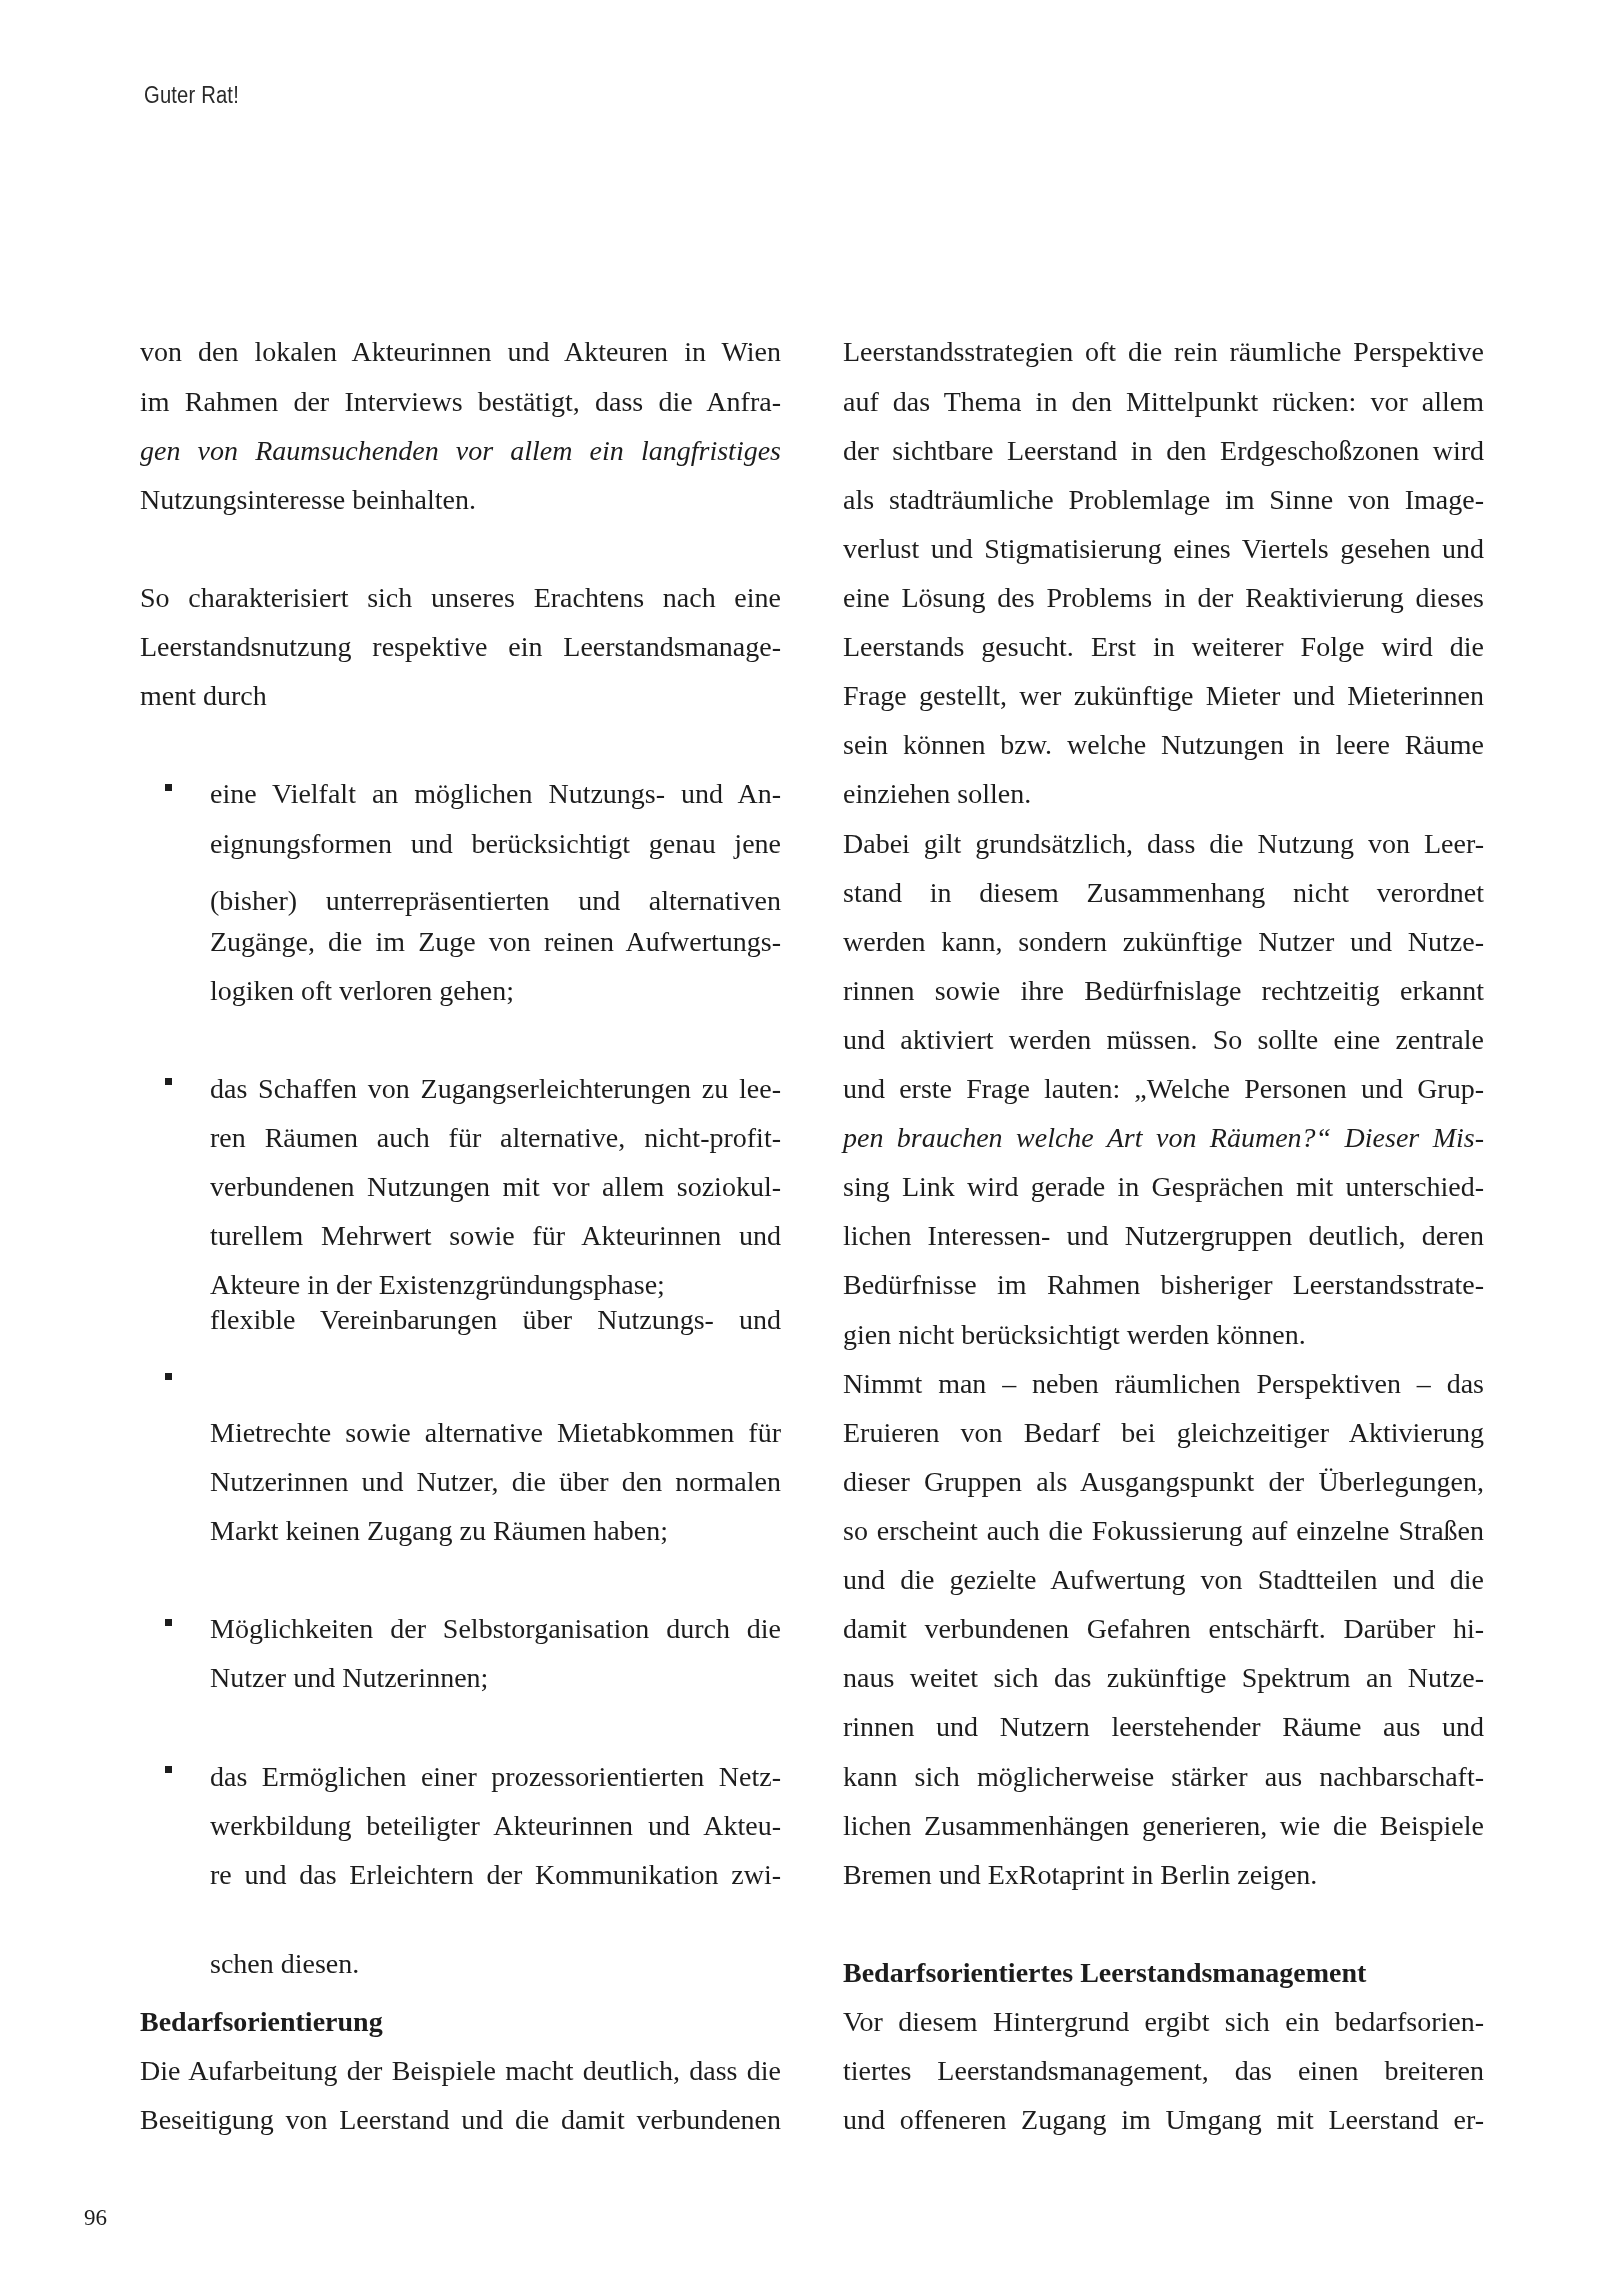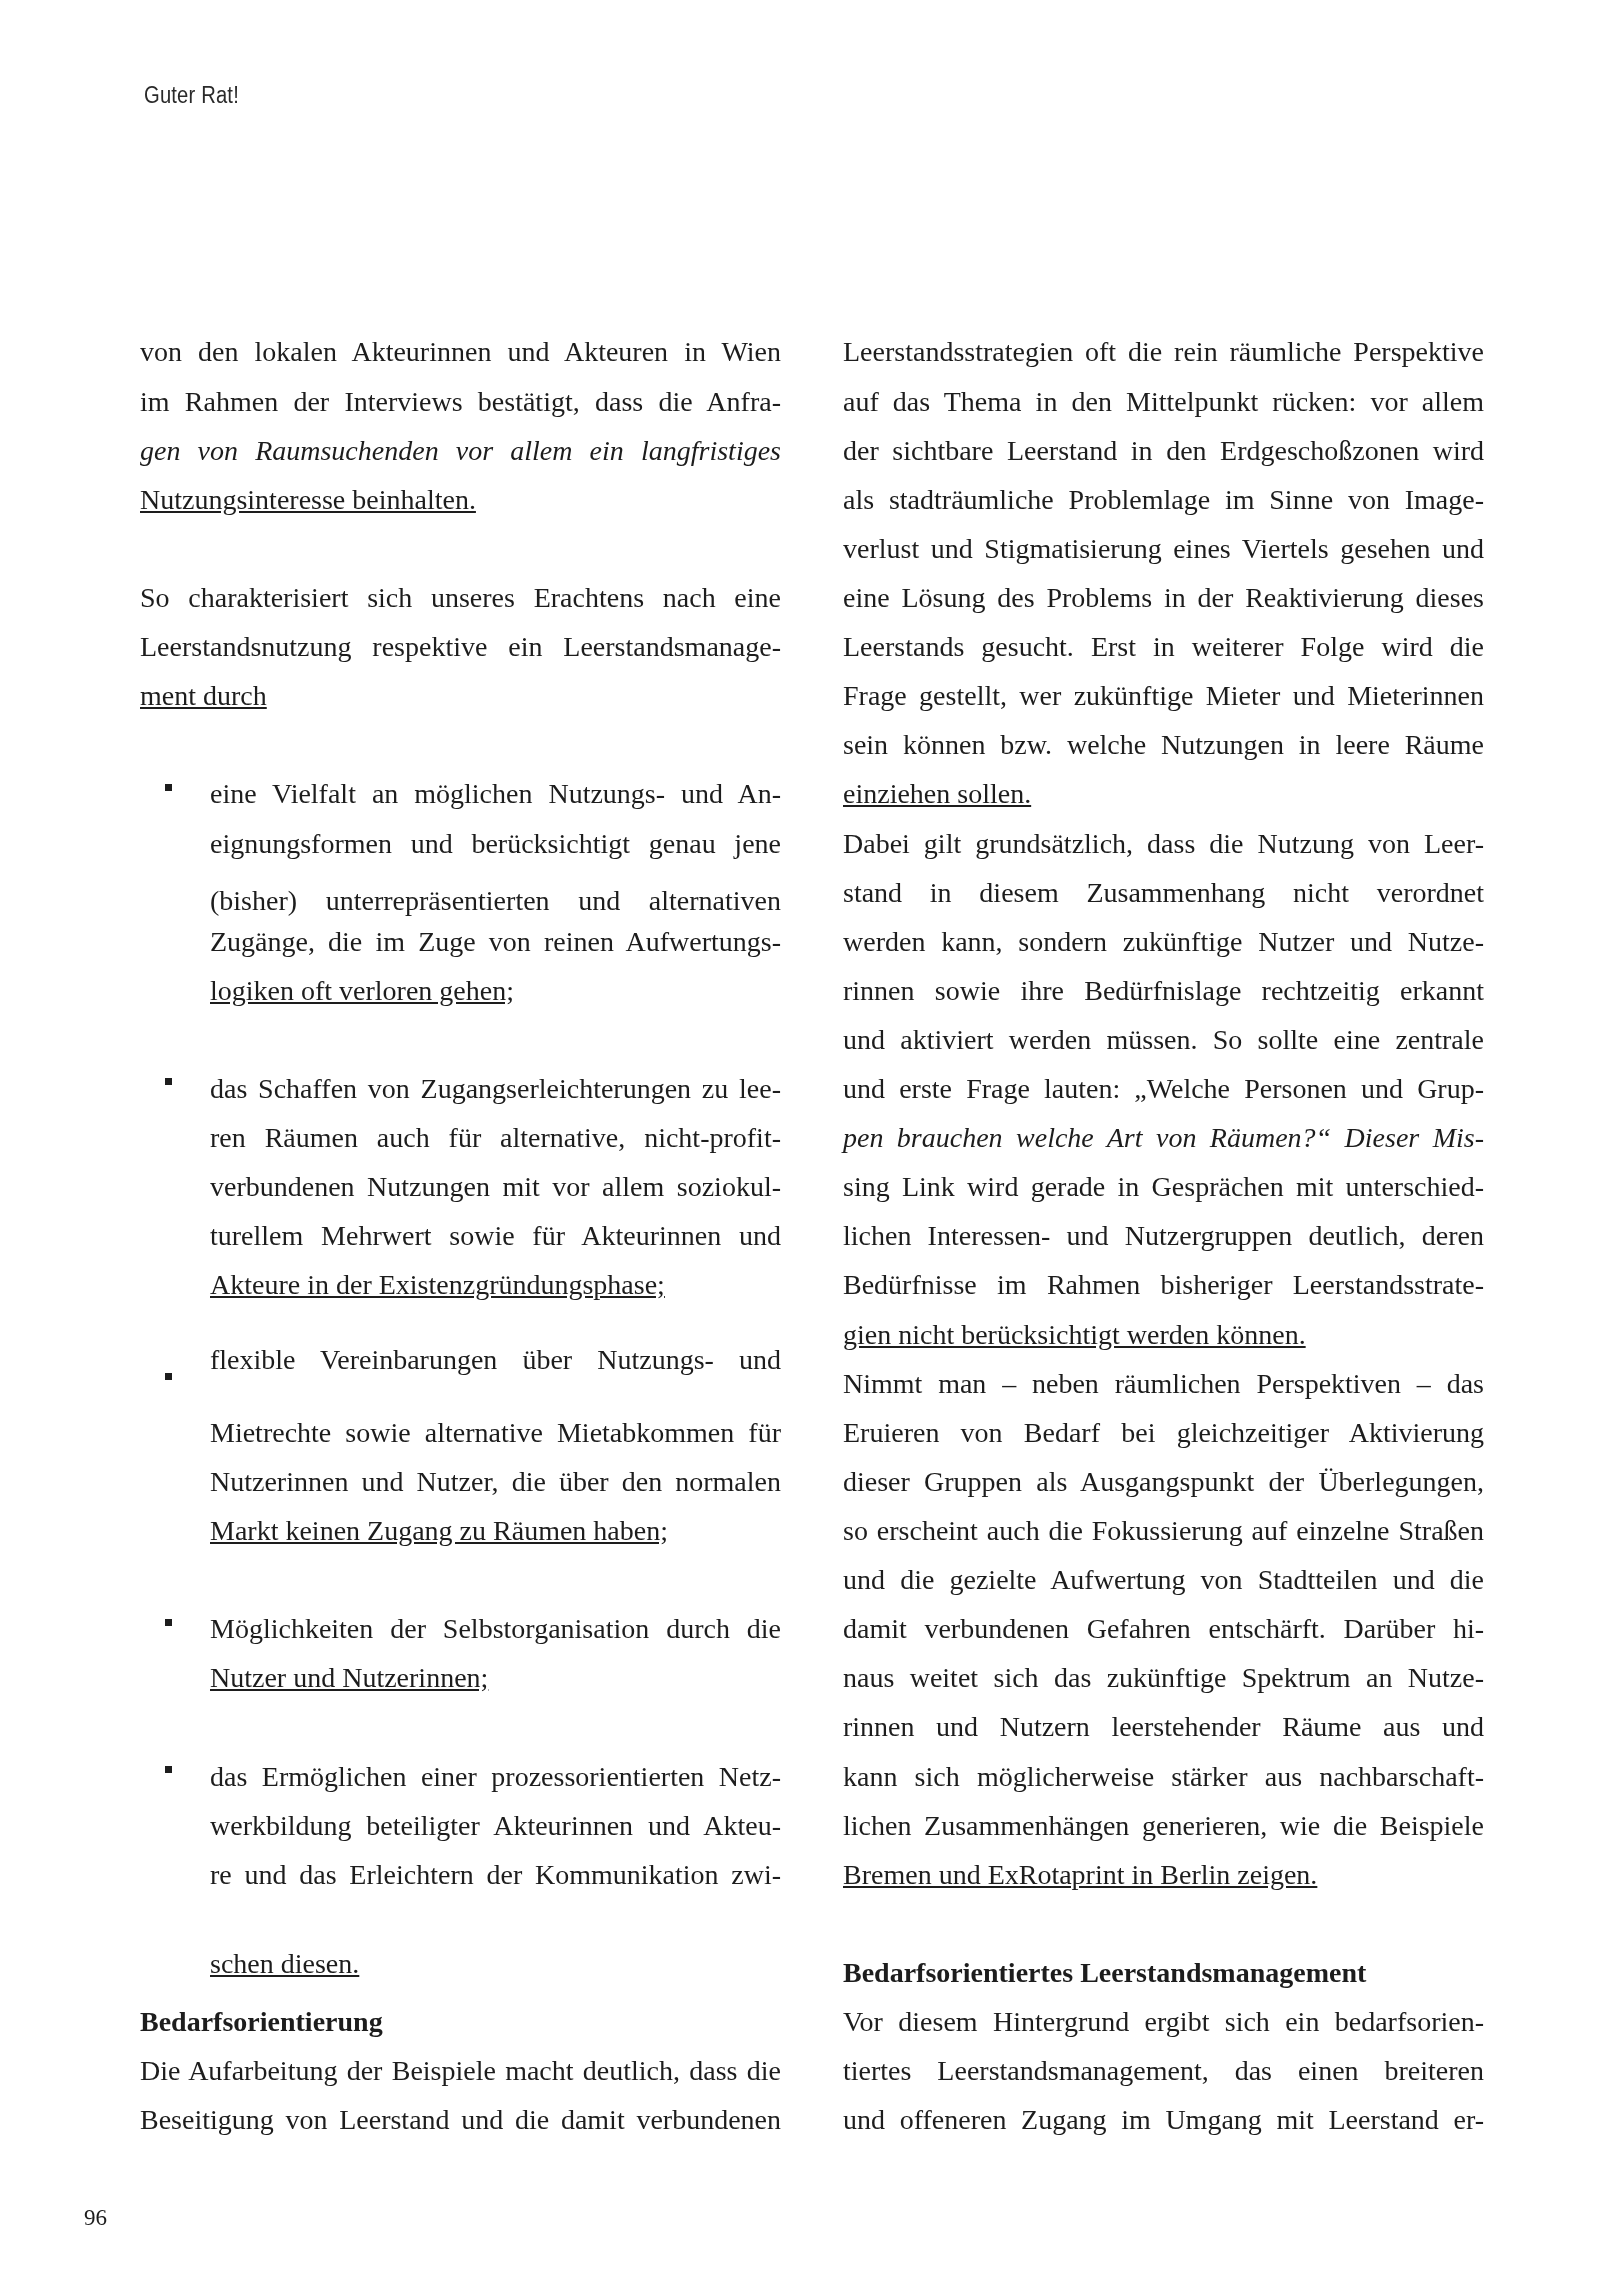--- a/index.html
+++ b/index.html
@@ -14,21 +14,21 @@
   .col-left { left: 140px; width: 641px; }
   .col-right { left: 843px; width: 641px; }
   .line {
     position: absolute; left: 0; width: 100%;
     font-family: "Liberation Serif", "DejaVu Serif", serif;
     font-size: 28px; color: #1d1d1d;
     height: 36px; line-height: 36px;
     white-space: nowrap; overflow: visible;
     text-align: justify; text-align-last: justify;
   }
-  .line.last { text-align: left; text-align-last: left; text-decoration: underline; }
+  .line.last { text-align: left; text-align-last: left; }
   .line.indent { left: 70px; width: 571px; }
   .line.bold { font-weight: bold; text-align-last: left; text-align: left; }
   .bullet {
     position: absolute; left: 25px; width: 6.5px; height: 7.3px; background: #1d1d1d;
   }
   .page-number {
     position: absolute; left: 84px; top: 2205px;
     font-family: "Liberation Serif", "DejaVu Serif", serif;
     font-size: 23px; color: #1d1d1d;
   }
@@ -57,21 +57,21 @@
   <div class="line indent last" style="top: 973px;">logiken oft verloren gehen;</div>
 
   <div class="bullet" style="top: 1078px;"></div>
   <div class="line indent" style="top: 1071px;">das Schaffen von Zugangserleichterungen zu lee-</div>
   <div class="line indent" style="top: 1120px;">ren Räumen auch für alternative, nicht-profit-</div>
   <div class="line indent" style="top: 1169px;">verbundenen Nutzungen mit vor allem soziokul-</div>
   <div class="line indent" style="top: 1218px;">turellem Mehrwert sowie für Akteurinnen und</div>
   <div class="line indent last" style="top: 1267px;">Akteure in der Existenzgründungsphase;</div>
 
   <div class="bullet" style="top: 1373px;"></div>
-  <div class="line indent" style="top: 1342px;">flexible Vereinbarungen über Nutzungs- und</div>
+  <div class="line indent" style="top: 1302px;">flexible Vereinbarungen über Nutzungs- und</div>
   <div class="line indent" style="top: 1415px;">Mietrechte sowie alternative Mietabkommen für</div>
   <div class="line indent" style="top: 1464px;">Nutzerinnen und Nutzer, die über den normalen</div>
   <div class="line indent last" style="top: 1513px;">Markt keinen Zugang zu Räumen haben;</div>
 
   <div class="bullet" style="top: 1619px;"></div>
   <div class="line indent" style="top: 1611px;">Möglichkeiten der Selbstorganisation durch die</div>
   <div class="line indent last" style="top: 1660px;">Nutzer und Nutzerinnen;</div>
 
   <div class="bullet" style="top: 1766px;"></div>
   <div class="line indent" style="top: 1759px;">das Ermöglichen einer prozessorientierten Netz-</div>

